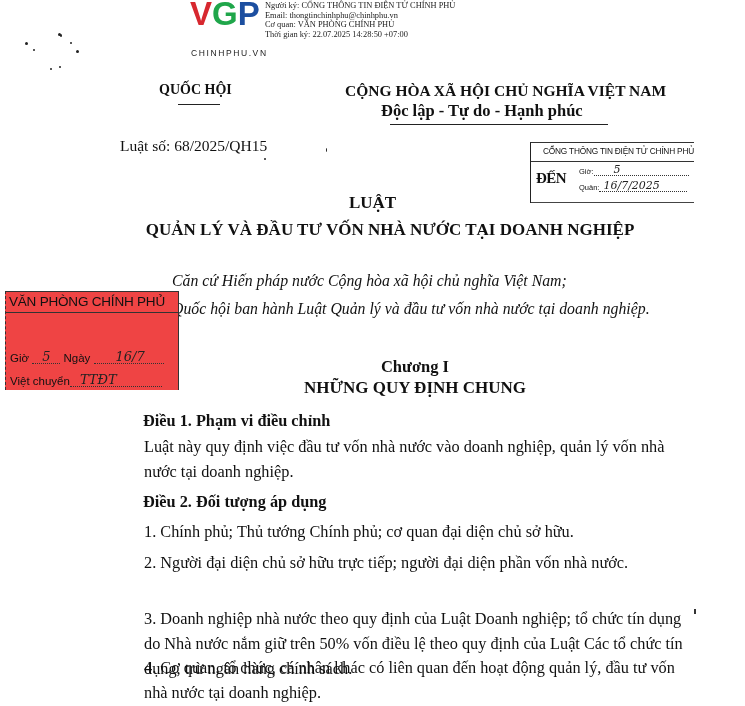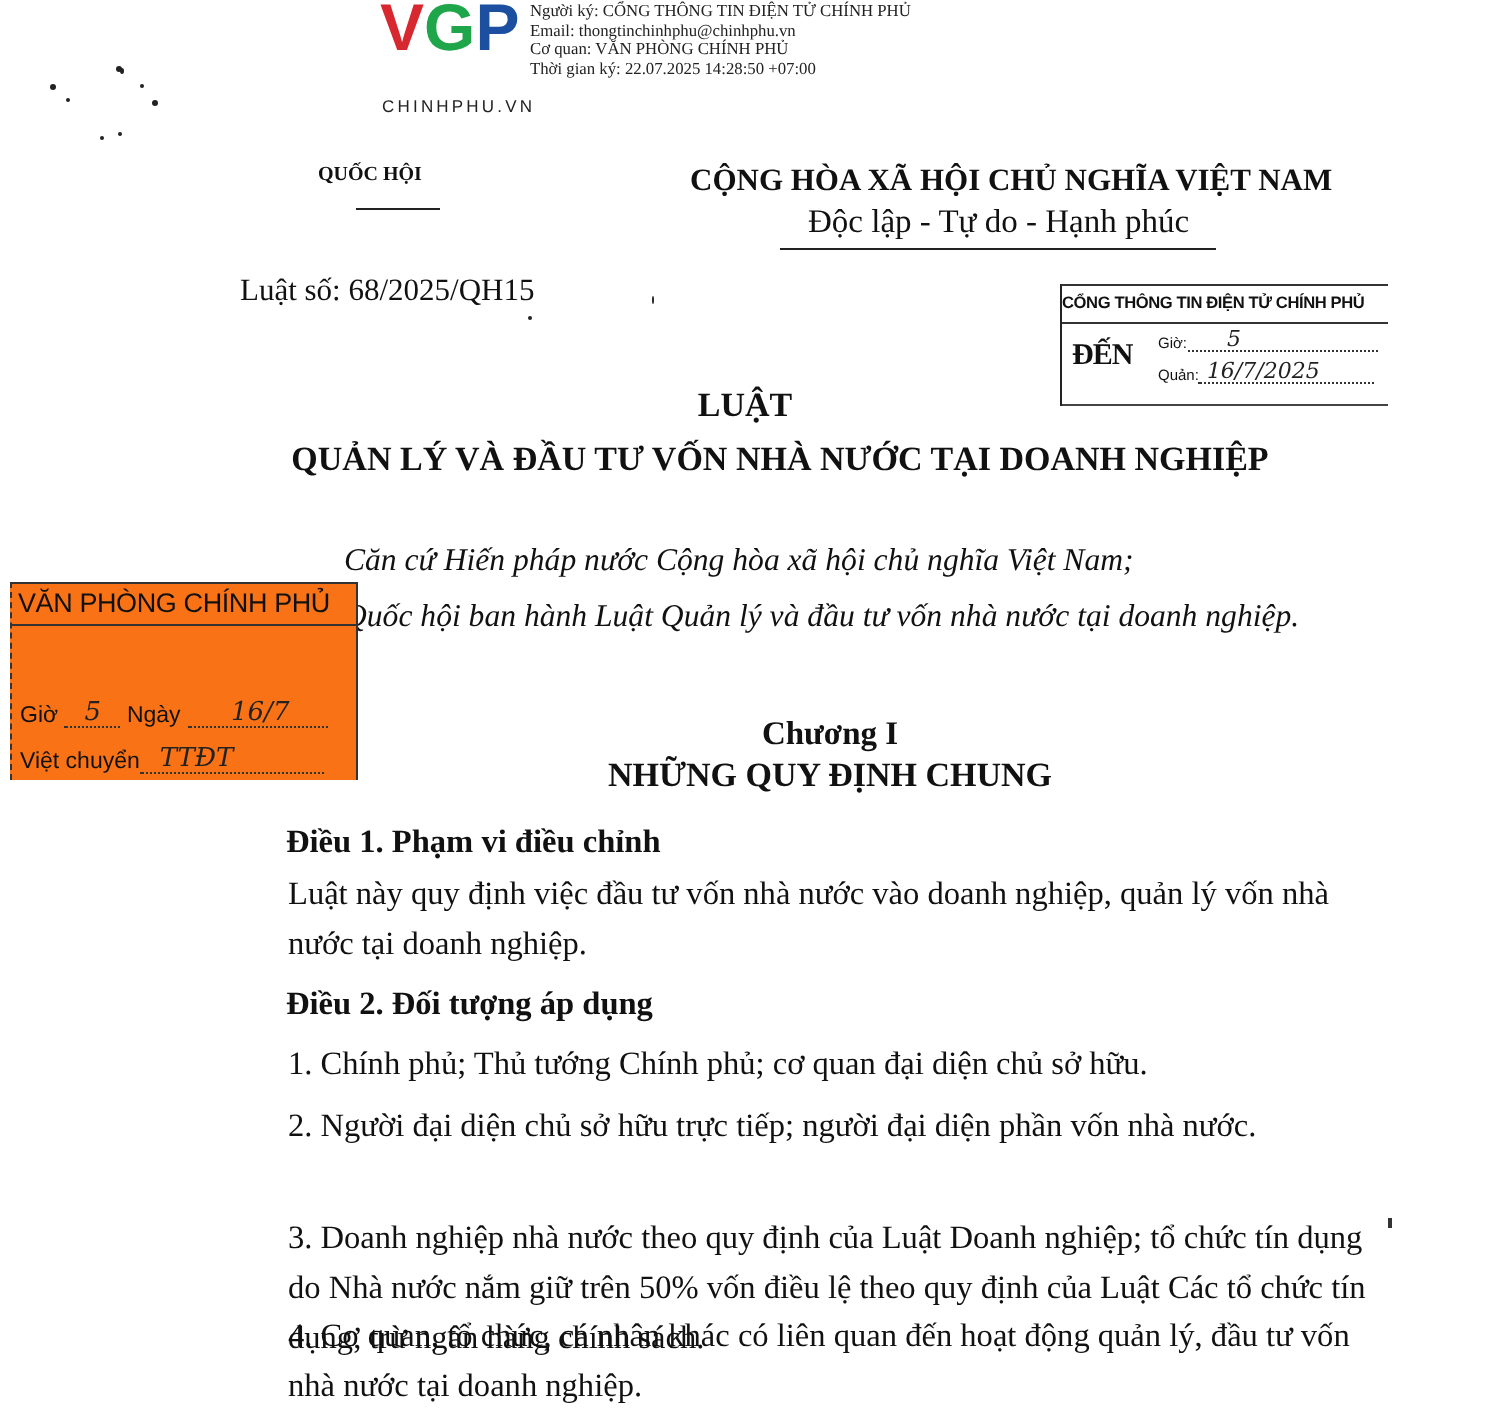--- a/index.html
+++ b/index.html
@@ -15,32 +15,32 @@
   .vgp-letters .g { color: #1fa64a; }
   .vgp-letters .p { color: #1c4fa0; }
   .vgp-sub { position: absolute; left: 1px; top: 48px; font-family: "Liberation Sans", "DejaVu Sans", sans-serif;
              font-size: 8.5px; letter-spacing: 1.6px; color: #222; white-space: nowrap; }
   .sig-info { left: 265px; top: 1px; font-size: 8.4px; line-height: 9.6px; color: #222; white-space: nowrap; }
 
   
   .speck { position: absolute; background: #222; border-radius: 50%; }
 
   
-  .agency { left: 159px; top: 82px; font-weight: bold; font-size: 10px; }
+  .agency { left: 159px; top: 82px; font-weight: bold; font-size: 14px; }
   .agency-rule { left: 178px; top: 104px; width: 42px; height: 1px; background: #222; }
   .nation { left: 345px; top: 82px; font-weight: bold; font-size: 15.5px; white-space: nowrap; }
-  .motto { left: 404px; top: 101px; font-weight: normal; font-size: 16.5px; white-space: nowrap; }
+  .motto { left: 381px; top: 101px; font-weight: bold; font-size: 16.5px; white-space: nowrap; }
   .motto-rule { left: 390px; top: 124px; width: 218px; height: 1px; background: #222; }
   .law-number { left: 120px; top: 137px; font-size: 15.5px; white-space: nowrap; }
 
   
   .stamp-portal { left: 530px; top: 142px; width: 163px; height: 60px; border-left: 1.5px solid #222;
                   border-top: 1.5px solid #333; }
-  .stamp-portal .hdr { position: absolute; left: 0; top: 3px; font-family: "Liberation Sans", "DejaVu Sans", sans-serif;
-                       font-weight: bold; font-size: 8.3px; letter-spacing: -0.2px; white-space: nowrap; text-align: right; }
+  .stamp-portal .hdr { position: absolute; left: 12px; top: 3px; font-family: "Liberation Sans", "DejaVu Sans", sans-serif;
+                       font-weight: normal; font-size: 8.3px; letter-spacing: -0.2px; white-space: nowrap; text-align: right; }
   .stamp-portal .hr { position: absolute; left: 0; top: 18px; width: 163px; height: 1px; background: #333; }
   .stamp-portal .den { position: absolute; left: 5px; top: 27px; font-family: "Liberation Serif", serif;
                        font-weight: bold; font-size: 15px; letter-spacing: -0.5px; }
   .stamp-portal .line1, .stamp-portal .line2 { position: absolute; left: 48px; font-family: "Liberation Sans", sans-serif;
                        font-size: 7.5px; white-space: nowrap; }
   .stamp-portal .line1 { top: 23px; }
   .stamp-portal .line2 { top: 39px; }
   .stamp-portal .dots { display: inline-block; border-bottom: 1px dotted #333; width: 95px; position: relative; height: 9px; vertical-align: bottom; }
   .stamp-portal .hand { position: absolute; left: 20px; bottom: -1px; font-family: "DejaVu Serif", serif; font-style: italic;
                         font-size: 11px; color: #222; white-space: nowrap; }
@@ -48,21 +48,21 @@
 
   
   .title-luat { left: 0; width: 745px; top: 193px; text-align: center; font-weight: bold; font-size: 17px; }
   .title-full { left: 0; width: 780px; top: 220px; text-align: center; font-weight: bold; font-size: 17px; white-space: nowrap; }
 
   
   .preamble1 { left: 172px; top: 272px; font-style: italic; font-size: 15.8px; white-space: nowrap; }
   .preamble2 { left: 172px; top: 300px; font-style: italic; font-size: 15.8px; white-space: nowrap; }
 
   
-  .stamp-office { left: 5px; top: 291px; width: 172px; height: 98px; background: #f97316;
+  .stamp-office { left: 5px; top: 291px; width: 172px; height: 98px; background: #ef4444;
                   border-left: 1.5px dashed #333; border-top: 1.5px solid #333; border-right: 1.5px solid #333; }
   .stamp-office .hdr { position: absolute; left: 3px; top: 2px; font-family: "Liberation Sans", "DejaVu Sans", sans-serif;
                        font-size: 13.5px; white-space: nowrap; letter-spacing: -0.2px; }
   .stamp-office .hr { position: absolute; left: 0; top: 20px; width: 172px; height: 1px; background: #333; }
   .stamp-office .big { position: absolute; left: 12px; top: 24px; font-family: "Liberation Sans", "DejaVu Sans", sans-serif;
                        font-size: 21px; white-space: nowrap; letter-spacing: 0.3px; }
   .stamp-office .row { position: absolute; left: 4px; font-family: "Liberation Sans", "DejaVu Sans", sans-serif;
                        font-size: 11.5px; white-space: nowrap; }
   .stamp-office .row1 { top: 59px; }
   .stamp-office .row2 { top: 82px; }

